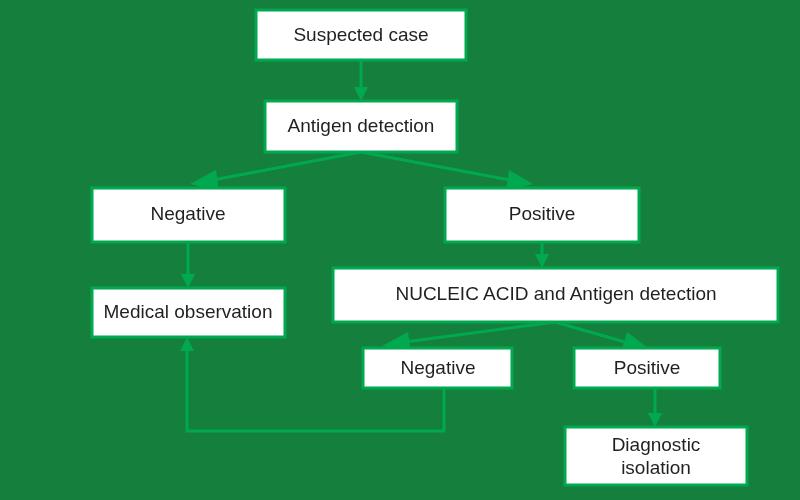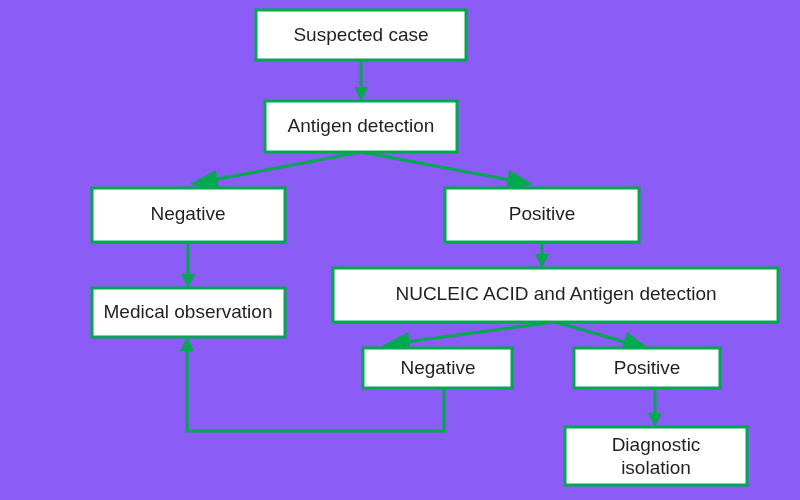--- a/index.html
+++ b/index.html
@@ -10,21 +10,21 @@
   body {
     width: 800px;
     height: 500px;
     font-family: "Liberation Sans", sans-serif;
     overflow: hidden;
   }
   #flowchart-root {
     position: relative;
     width: 800px;
     height: 500px;
-    background: #8b5cf6;
+    background: #15803d;
   }
   svg.chart-canvas {
     position: absolute;
     top: 0;
     left: 0;
     width: 800px;
     height: 500px;
     display: block;
   }
   .node-box {

